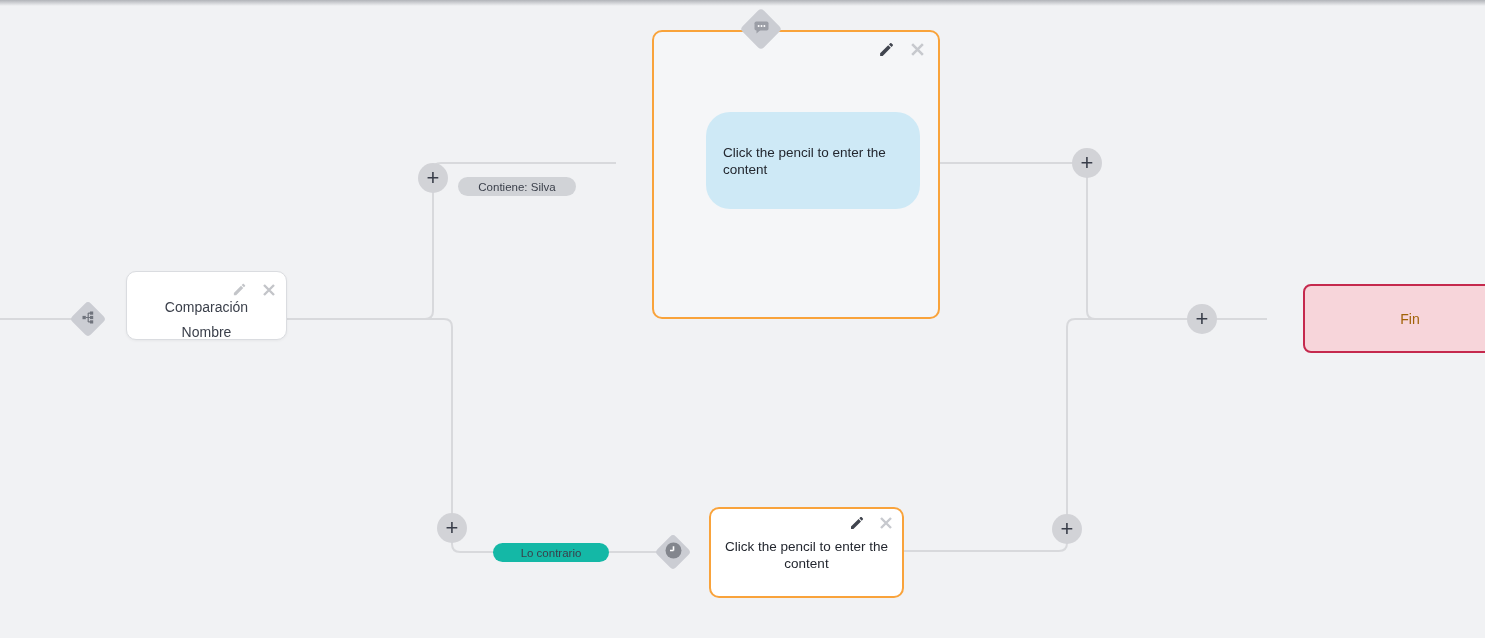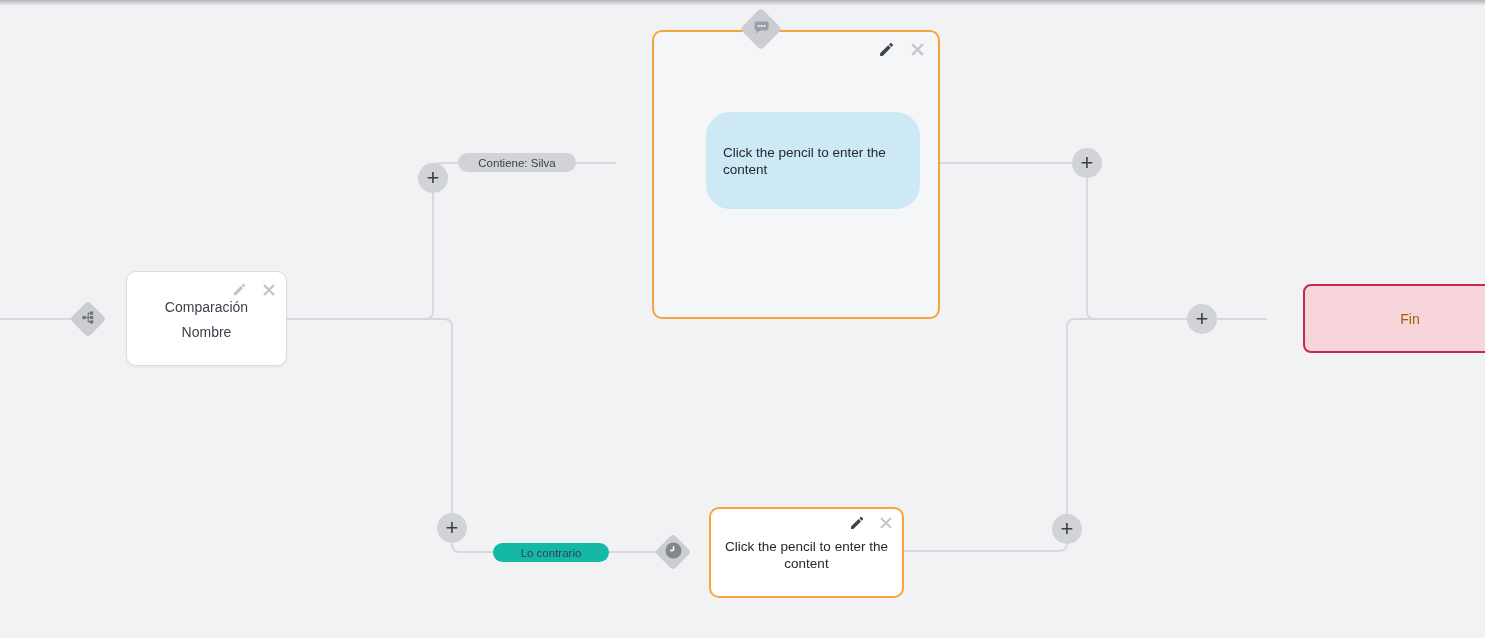--- a/index.html
+++ b/index.html
@@ -28,27 +28,27 @@
     display: flex; align-items: center; justify-content: center;
     font-size: 22px; font-weight: 400; line-height: 1;
     z-index: 5; cursor: pointer; user-select: none;
   }
 
   .edge-label {
     position: absolute; height: 19px; border-radius: 9.5px;
     display: flex; align-items: center; justify-content: center;
     font-size: 11.5px; color: #3a3f4a; z-index: 4; white-space: nowrap;
   }
-  .edge-label.gray { background: #d1d3d7; }
+  .edge-label.gray { background: #d1d3d7; margin-top: 24px; }
   .edge-label.white { background: #14b8a6; }
 
   .node { position: absolute; z-index: 6; box-sizing: border-box; margin-left: 36px; }
 
   .node-comparison {
-    left: 90px; top: 271px; width: 161px; height: 95px;
+    left: 90px; top: 271px; width: 161px; height: 69px;
     background: #ffffff; border: 1.5px solid #dadce0; border-radius: 10px;
     box-shadow: 0 1px 3px rgba(0,0,0,.05);
   }
   .node-comparison .body {
     display: flex; flex-direction: column; align-items: center;
     padding-top: 27px; gap: 9px;
     font-size: 14px; color: #3a3f4a;
   }
 
   .node-message {

